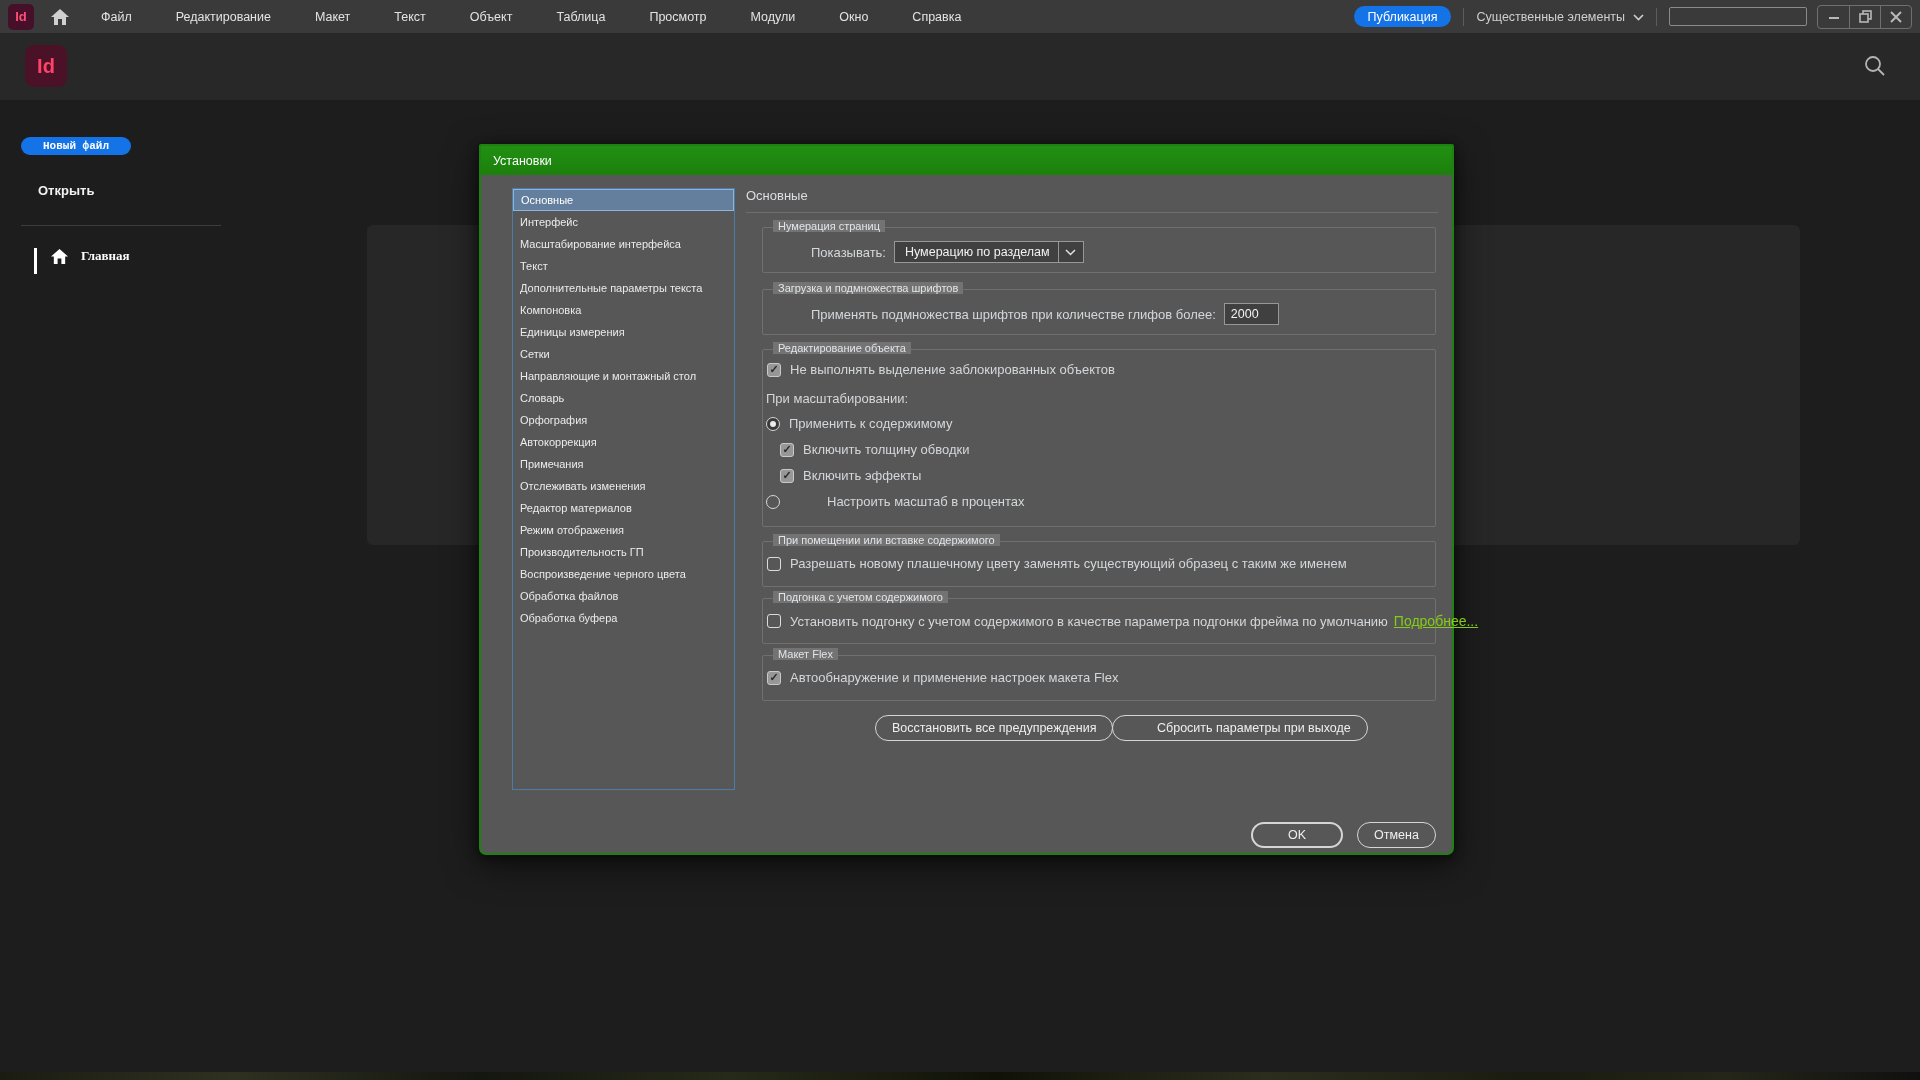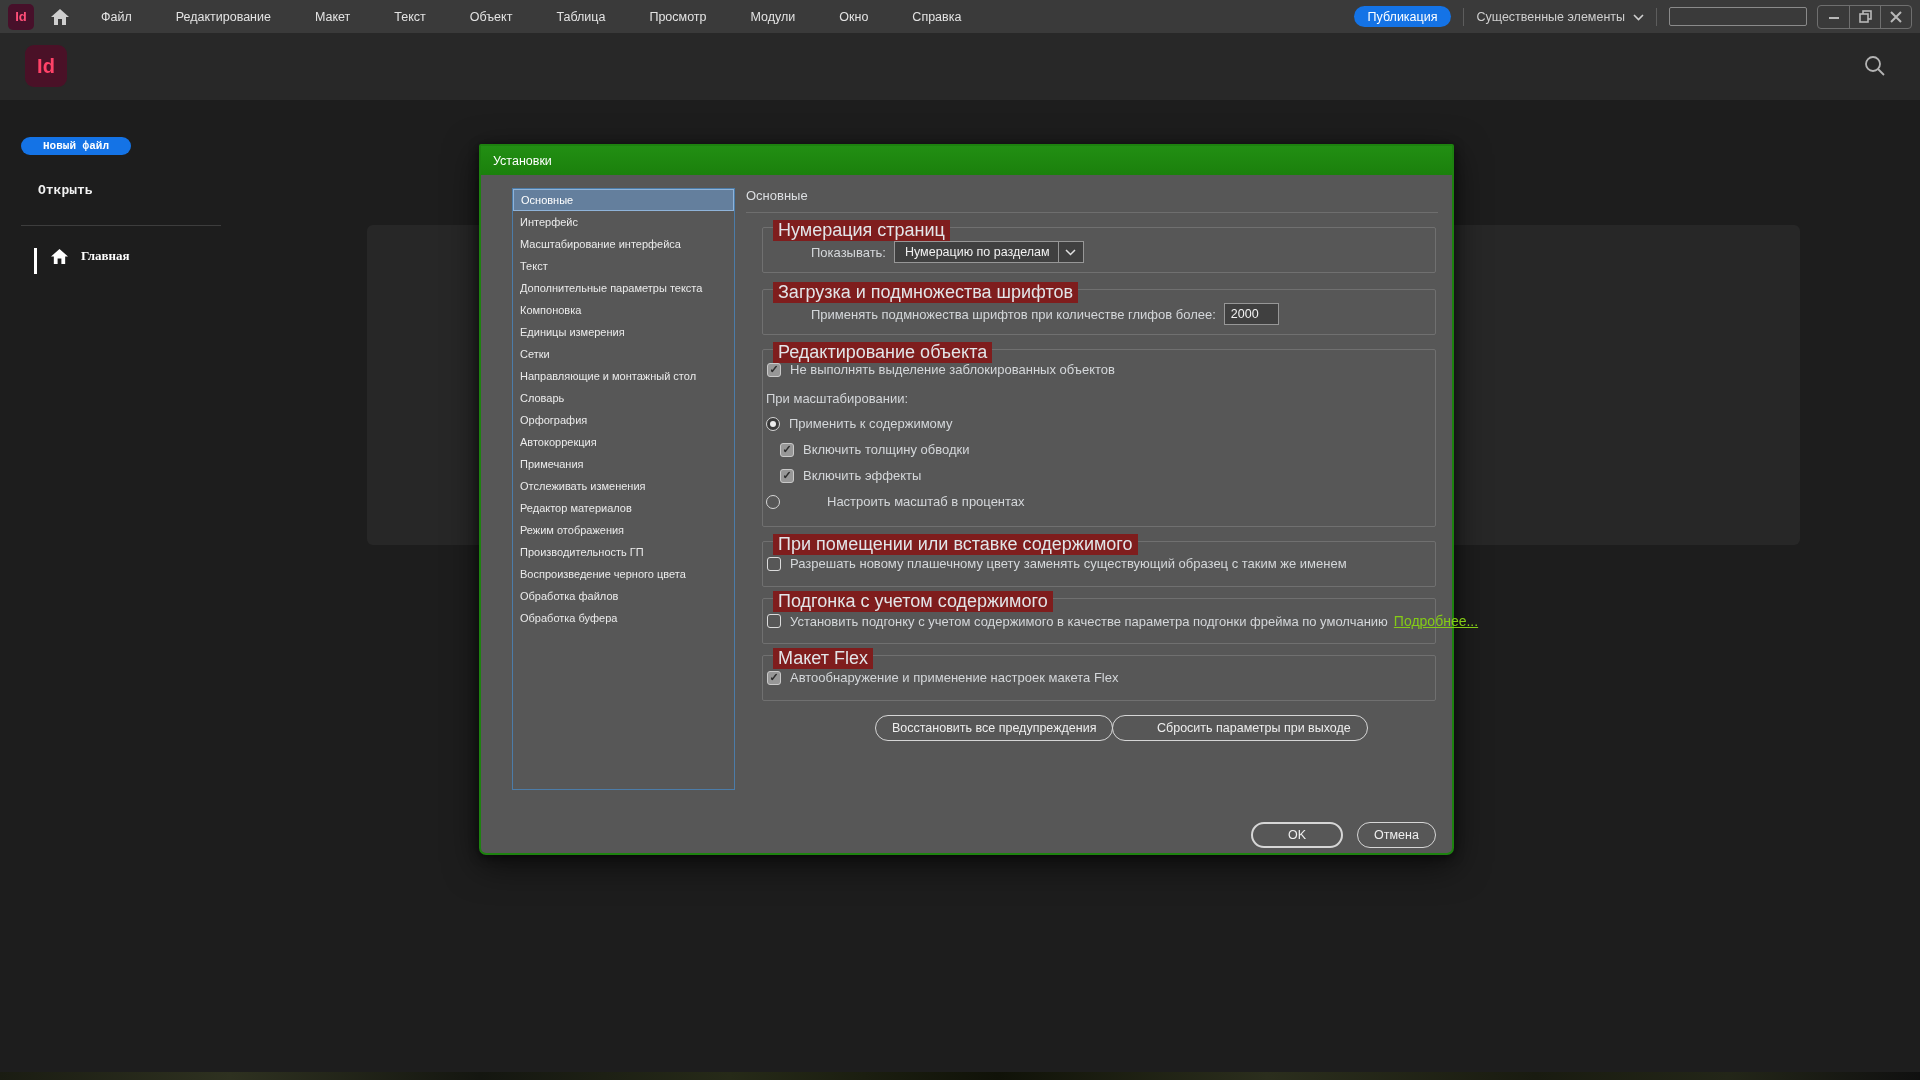--- a/index.html
+++ b/index.html
@@ -34,21 +34,21 @@
                background:#4a1127; color:#ff4268; font-weight:bold; font-size:20px;
                display:flex; align-items:center; justify-content:center; }
   .hdr-search { position:absolute; right:32px; top:20px; }
 
   
   .content-rect { position:absolute; left:367px; top:225px; width:1433px; height:320px;
                   background:#272727; border-radius:6px; }
   .newfile-btn { position:absolute; left:21px; top:137px; width:110px; height:18px;
                  border-radius:16px; background:#1473e6; border:none; color:#fff;
                  font-weight:bold; font-size:11px; font-family:Liberation Mono, monospace; }
-  .open-btn { position:absolute; left:38px; top:183px; color:#f2f2f2; font-weight:bold; font-size:13px;font-family:Liberation Mono, monospace; }
+  .open-btn { position:absolute; left:38px; top:183px; color:#f2f2f2; font-weight:bold; font-size:13px; }
   .side-divider { position:absolute; left:21px; top:225px; width:200px; height:1px; background:#3d3d3d; }
   .home-row { position:absolute; left:34px; top:248px; display:flex; align-items:flex-start; height:28px;font-family:Liberation Serif, serif; }
   .home-indicator { width:3px; height:26px; background:#fff; margin-right:13px; }
   .home-row .lbl { color:#fff; font-weight:bold; font-size:13px; margin-left:12px; }
 
   .bottom-strip { position:absolute; left:0; top:1072px; width:1920px; height:8px;
      background:linear-gradient(90deg,#1a1c12,#2e3120 12%,#141610 25%,#262a18 38%,
                 #101208 52%,#2b2e1d 66%,#191b10 80%,#232618 90%,#101010); }
 
   
@@ -62,22 +62,22 @@
   .nav-panel { position:absolute; left:13px; top:13px; width:223px; height:602px;
                border:1px solid #4c7ca8; background:#575757; }
   .nav-item { height:22px; line-height:22px; font-size:11px; color:#ebebeb;
               padding-left:7px; cursor:default; white-space:nowrap; }
   .nav-item.selected { background:#647f9d; border:1px solid #8fb3d9; height:22px; line-height:20px; color:#fff; }
 
   .page-title { position:absolute; left:247px; top:13px; font-size:13px; color:#dcdfe2; }
   .title-rule { position:absolute; left:247px; top:37px; width:692px; height:1px; background:#6e6e6e; }
 
   .fset { position:absolute; left:263px; width:674px; border:1px solid #707070; border-radius:2px; }
-  .fset .legend { position:absolute; top:-8px; left:10px; background:#7f1d1d; padding:0 5px;
-                  font-size:18px; color:#e2e5e8; white-space:nowrap; }
+  .fset .legend { position:absolute; top:-8px; left:10px; background:#737373; padding:0 5px;
+                  font-size:11px; color:#e2e5e8; white-space:nowrap; }
   .f1 { top:52px;  height:46px; }
   .f2 { top:114px; height:46px; }
   .f3 { top:174px; height:178px; }
   .f4 { top:366px; height:46px; }
   .f5 { top:423px; height:46px; }
   .f6 { top:480px; height:46px; }
 
   .row { position:absolute; display:flex; align-items:center; white-space:nowrap; }
 
   .dd { display:flex; height:22px; border:1px solid #979797; background:#404040; }

